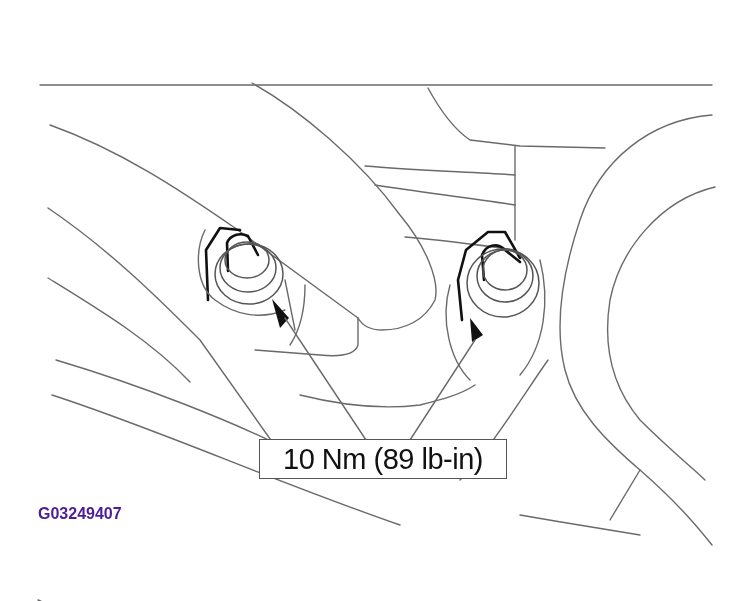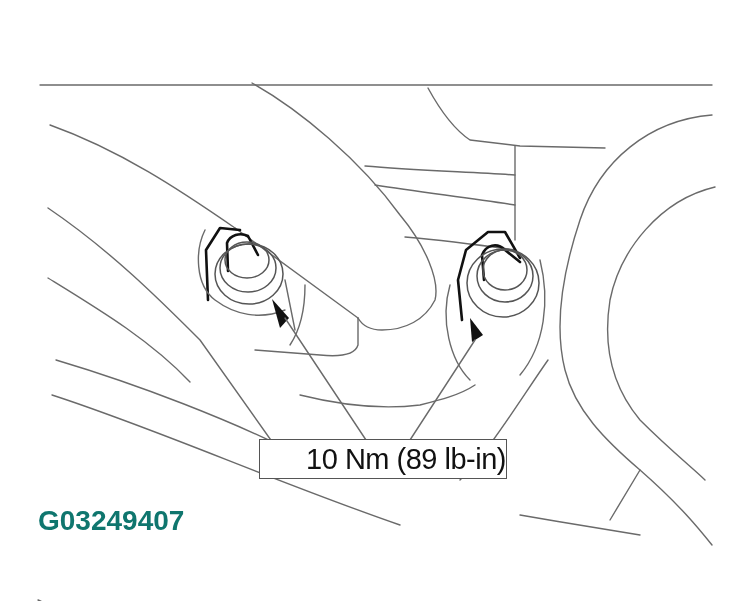--- a/index.html
+++ b/index.html
@@ -4,26 +4,26 @@
 <style>
   html, body { margin: 0; padding: 0; background: #ffffff; }
   body { width: 750px; height: 601px; position: relative; overflow: hidden; font-family: "Liberation Sans", sans-serif; }
   #diagram { position: absolute; left: 0; top: 0; width: 750px; height: 601px; }
   .ln { fill: none; stroke: #6a6a6a; stroke-width: 1.4; stroke-linecap: round; stroke-linejoin: round; }
   .dk { fill: none; stroke: #111; stroke-width: 2.6; stroke-linecap: round; stroke-linejoin: round; }
   .md { fill: none; stroke: #555; stroke-width: 1.5; }
   .callout-box {
     position: absolute; left: 259px; top: 439px; width: 248px; height: 40px;
     border: 1.5px solid #555; background: #fff; box-sizing: border-box;
-    display: flex; align-items: center; justify-content: flex-end;
+    display: flex; align-items: center; justify-content: center;
     font-size: 29px; color: #111; letter-spacing: -0.5px;
   }
   .figure-id {
     position: absolute; left: 38px; top: 505px;
-    font-size: 28px; color: #0f766e; font-weight: bold; letter-spacing: 0px;
+    font-size: 16px; color: #4c1d95; font-weight: bold; letter-spacing: 0px;
   }
 </style>
 </head>
 <body>
 
 <svg id="diagram" viewBox="0 0 750 601" xmlns="http://www.w3.org/2000/svg">
 
   <path class="ln" d="M40 85 L712 85" stroke="#dcdcdc" stroke-width="1"></path>
 
   <g>

